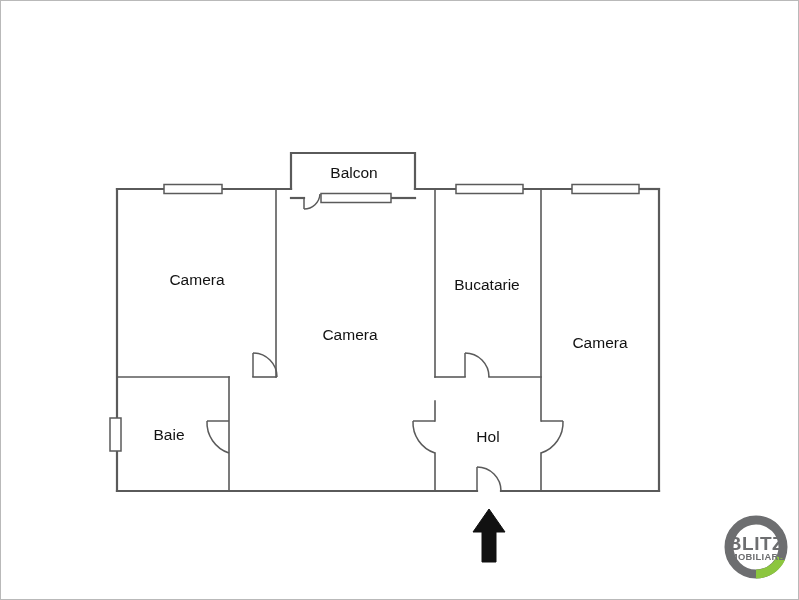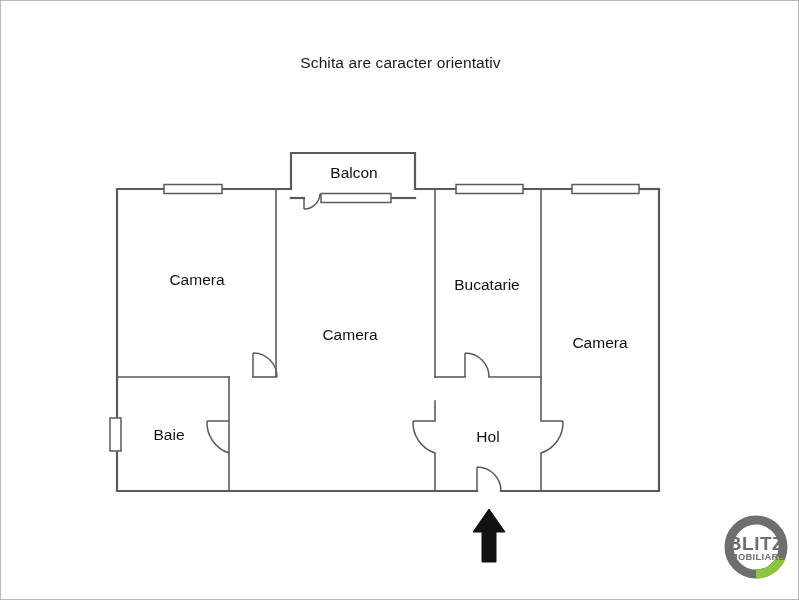--- a/index.html
+++ b/index.html
@@ -65,21 +65,20 @@
     fill: #6d6e70;
     text-anchor: middle;
     letter-spacing: 0.3px;
   }
 </style>
 </head>
 <body>
 
 <div id="page">
 
-  <div id="plan-title">Schita are caracter orientativ</div>
 
   <svg id="floorplan-svg" width="799" height="600" viewBox="0 0 799 600">
 
     <g fill="none" stroke="#5a5a5a" stroke-width="2.2" stroke-linecap="square">
 
       <path d="M 116 188 L 116 490"></path>
 
       <path d="M 116 490 L 476 490"></path>
       <path d="M 500 490 L 658 490"></path>
 

